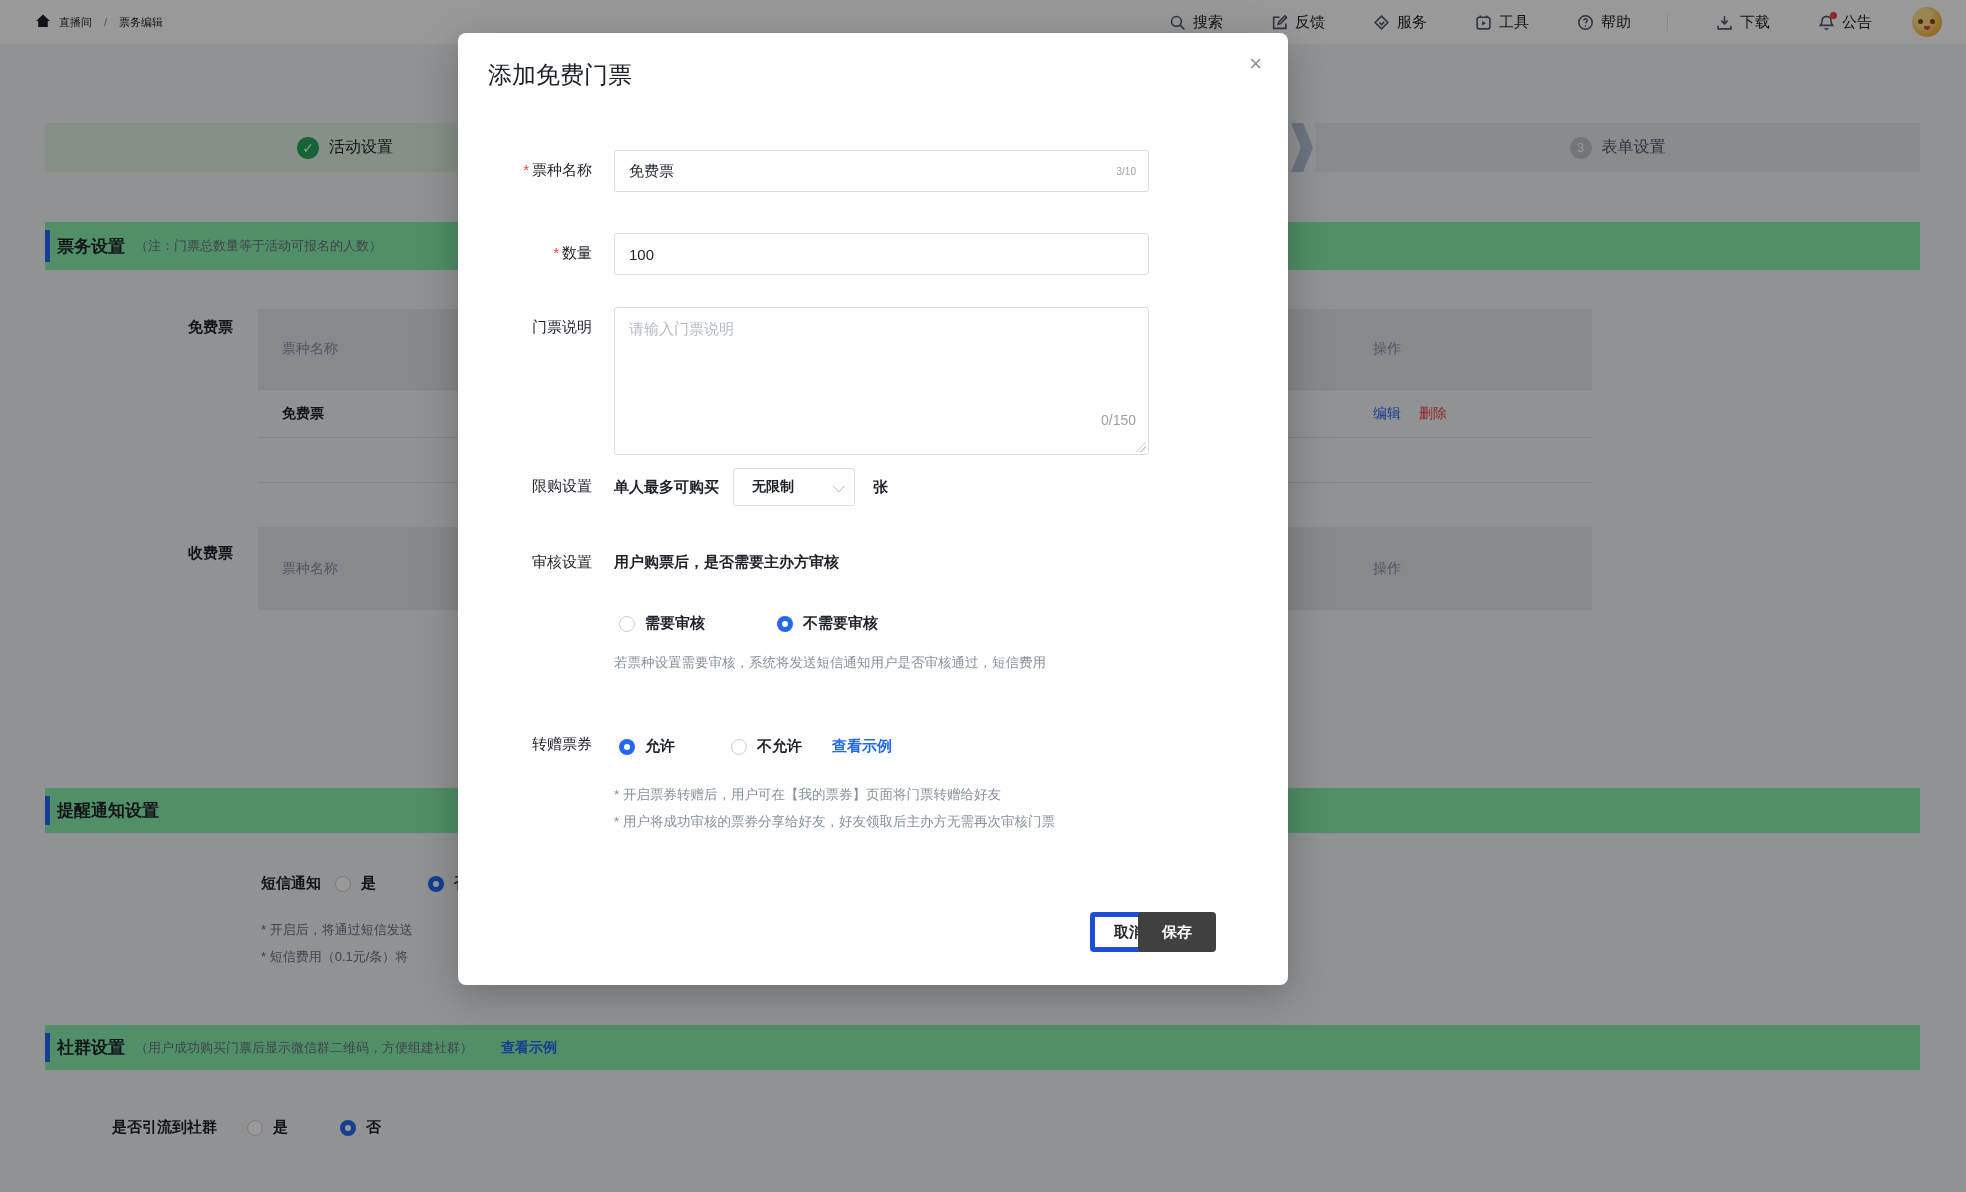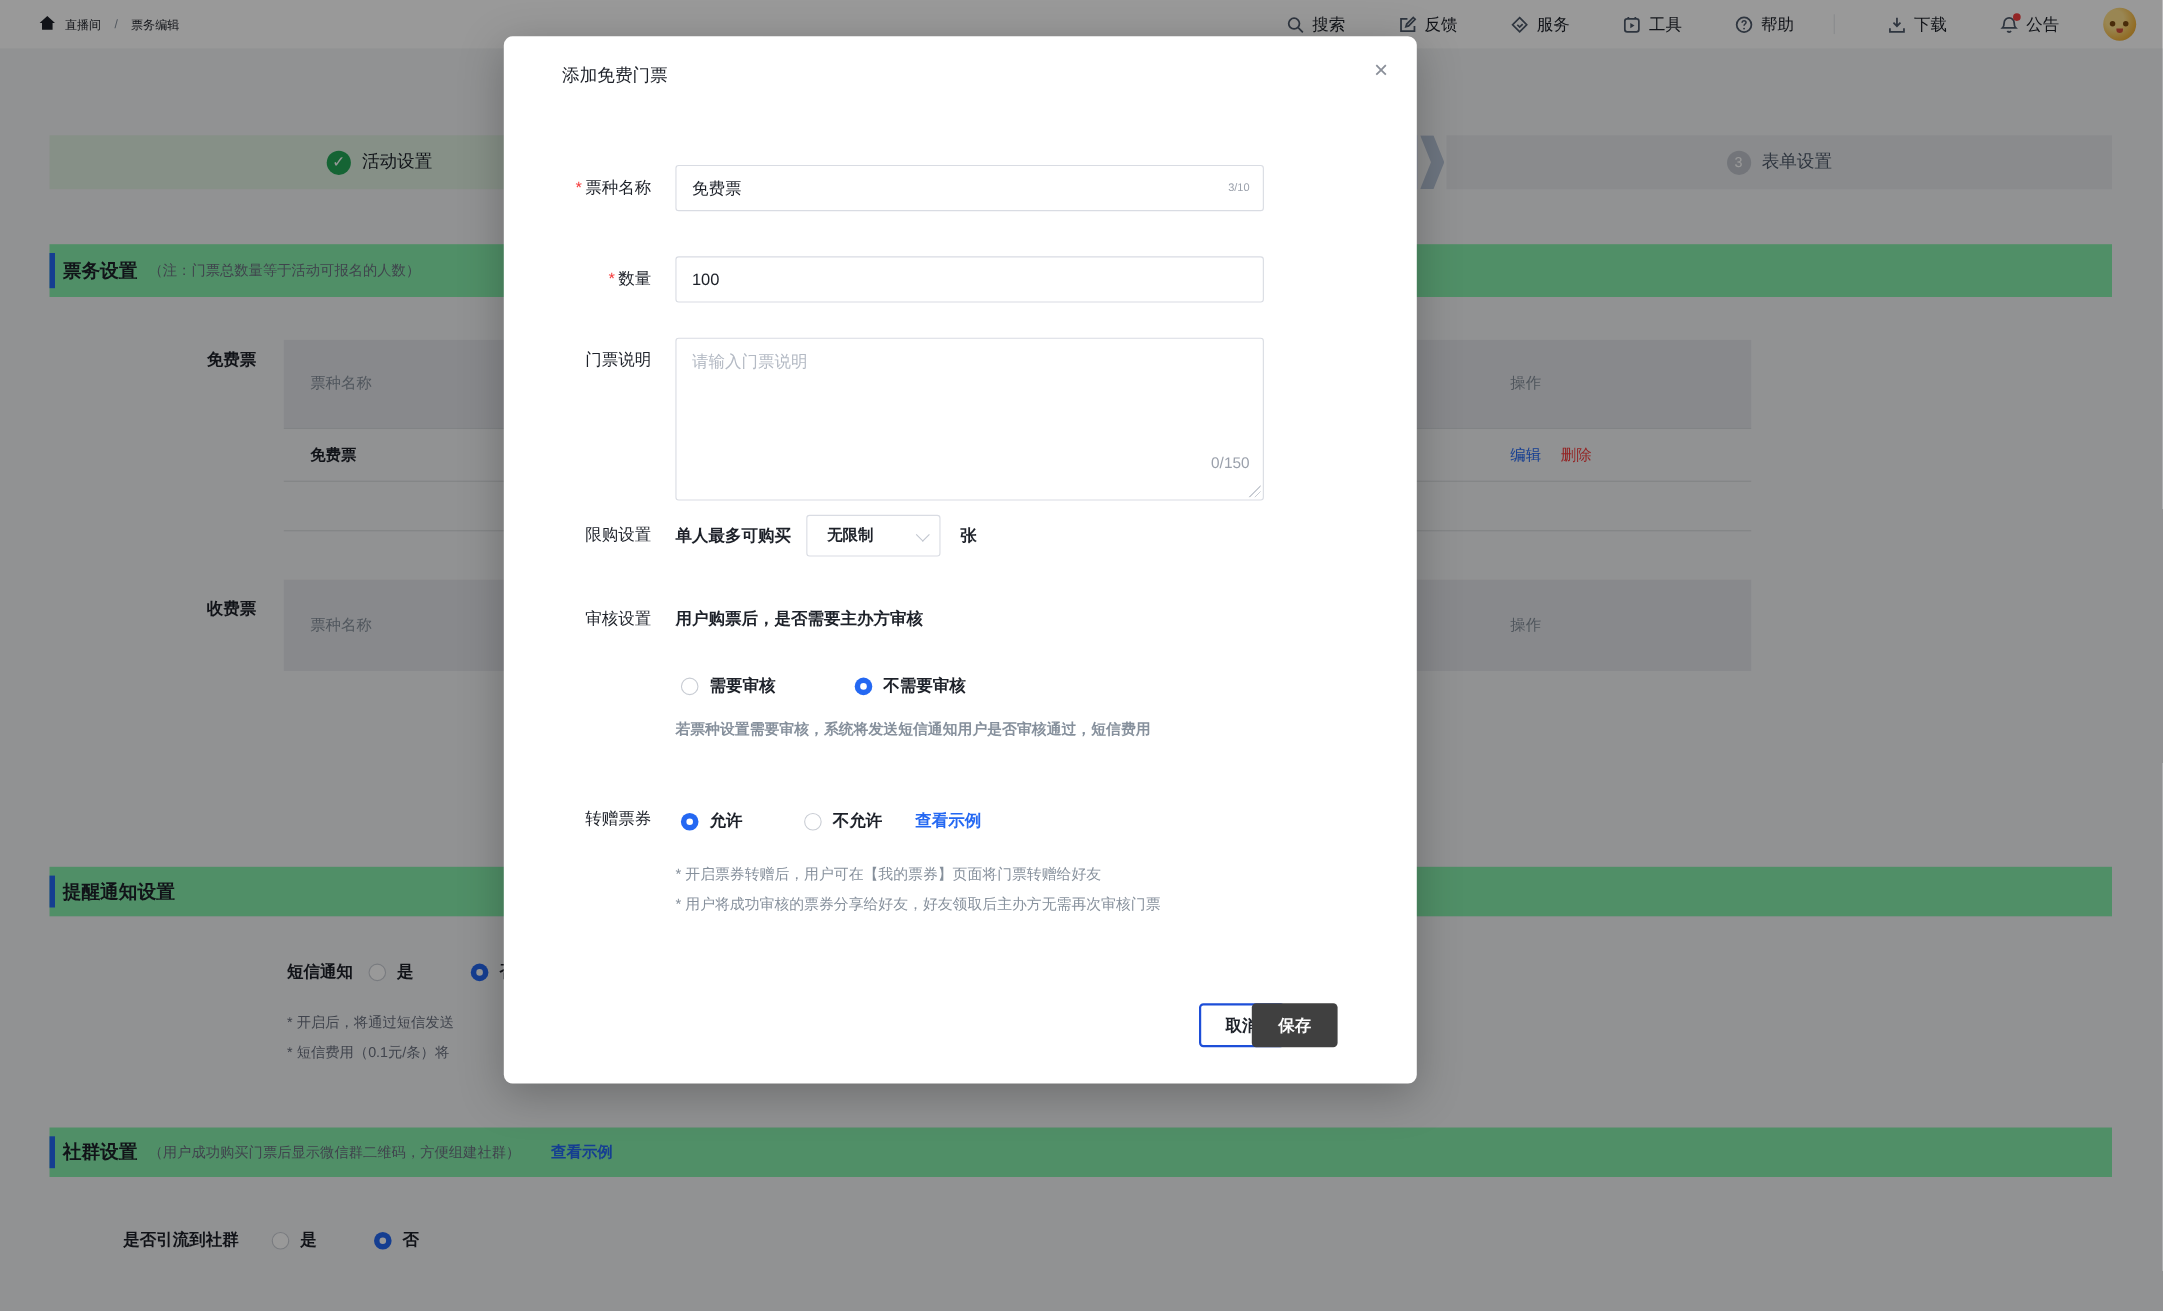--- a/index.html
+++ b/index.html
@@ -72,21 +72,21 @@
   .radio.on { background:#2468f2; border:none; }
   .radio.on::after { content:""; position:absolute; left:5px; top:5px; width:6px; height:6px;
     border-radius:50%; background:#fff; }
   .radio-lab { font-weight:bold; margin-left:10px; cursor:pointer; }
   .note-line { font-size:13px; color:#6b7280; line-height:27px; }
 
   
   .overlay { position:absolute; inset:0; background:rgba(0,0,0,.40); z-index:10; }
   .modal { position:absolute; left:458px; top:33px; width:830px; height:952px; background:#fff;
     border-radius:8px; box-shadow:0 10px 40px rgba(0,0,0,.25); z-index:20; }
-  .modal-title { position:absolute; left:30px; top:26px; font-size:16px; font-weight:500;margin-left:23px; }
+  .modal-title { position:absolute; left:30px; top:26px; font-size:24px; font-weight:500; }
   .modal-close { position:absolute; right:26px; top:20px; font-size:22px; color:#8a8f99;
     cursor:pointer; line-height:1; }
   .f-label { position:absolute; left:0; width:134px; text-align:right; font-size:15px;
     color:#1d2129; }
   .req { color:#f53f3f; margin-right:3px; }
   .textbox { position:absolute; left:156px; width:535px; height:42px; border:1px solid #d9dce3;
     border-radius:3px; display:flex; align-items:center; padding:0 12px 0 14px; }
   .textbox input { border:none; outline:none; flex:1; font-size:15px; color:#1d2129;
     font-family:inherit; background:transparent; }
   .counter { color:#9aa0ab; font-size:10px; margin-left:8px; }
@@ -105,21 +105,21 @@
     margin:0 18px 0 14px; cursor:pointer; font-weight:bold; font-size:14px; }
   .caret { width:9px; height:9px; border-right:1.6px solid #c1c6cf; border-bottom:1.6px solid #c1c6cf;
     transform:rotate(45deg) translateY(-2px); }
   .m-question { position:absolute; left:156px; top:520px; font-size:15px; font-weight:bold; }
   .m-radio-row { position:absolute; display:flex; align-items:center; font-size:15px; }
   .m-note { position:absolute; left:156px; width:560px; font-size:13.5px; color:#86909c;
     line-height:27px; }
   .m-link { color:#2468f2; font-weight:bold; cursor:pointer; margin-left:30px; }
   .btn { position:absolute; top:879px; width:78px; height:40px; border-radius:4px; font-size:15px;
     display:flex; align-items:center; justify-content:center; cursor:pointer; font-weight:bold; }
-  .btn-cancel { left:632px; border:2px solid #1d4ed8; background:#fff; color:#1d2129; }
+  .btn-cancel { left:632px; border:5px solid #1d4ed8; background:#fff; color:#1d2129; }
   .btn-save { left:680px; background:#404040; color:#fff; }
 </style>
 </head>
 <body>
 
 <div class="topnav">
   <div class="crumb">
     <span>
       <svg width="16" height="16" viewBox="0 0 16 16">
           <path d="M8 1.5 15 8h-2.2v6H3.2V8H1z" fill="#1d2129"></path>
@@ -315,21 +315,21 @@
   </div>
 
   <div class="f-label" style="top:520px;">审核设置</div>
   <div class="m-question">用户购票后，是否需要主办方审核</div>
   <div class="m-radio-row" style="left:161px; top:581px;">
     <span class="radio"></span>
     <span class="radio-lab" style="margin-right:72px;">需要审核</span>
     <span class="radio on"></span>
     <span class="radio-lab">不需要审核</span>
   </div>
-  <div class="m-note" style="top:616px;font-weight:bold;">
+  <div class="m-note" style="top:616px;">
     <div>若票种设置需要审核，系统将发送短信通知用户是否审核通过，短信费用</div>
   </div>
 
   <div class="f-label" style="top:702px;">转赠票券</div>
   <div class="m-radio-row" style="left:161px; top:704px;">
     <span class="radio on"></span>
     <span class="radio-lab" style="margin-right:56px;">允许</span>
     <span class="radio"></span>
     <span class="radio-lab">不允许</span>
     <span class="m-link">查看示例</span>

